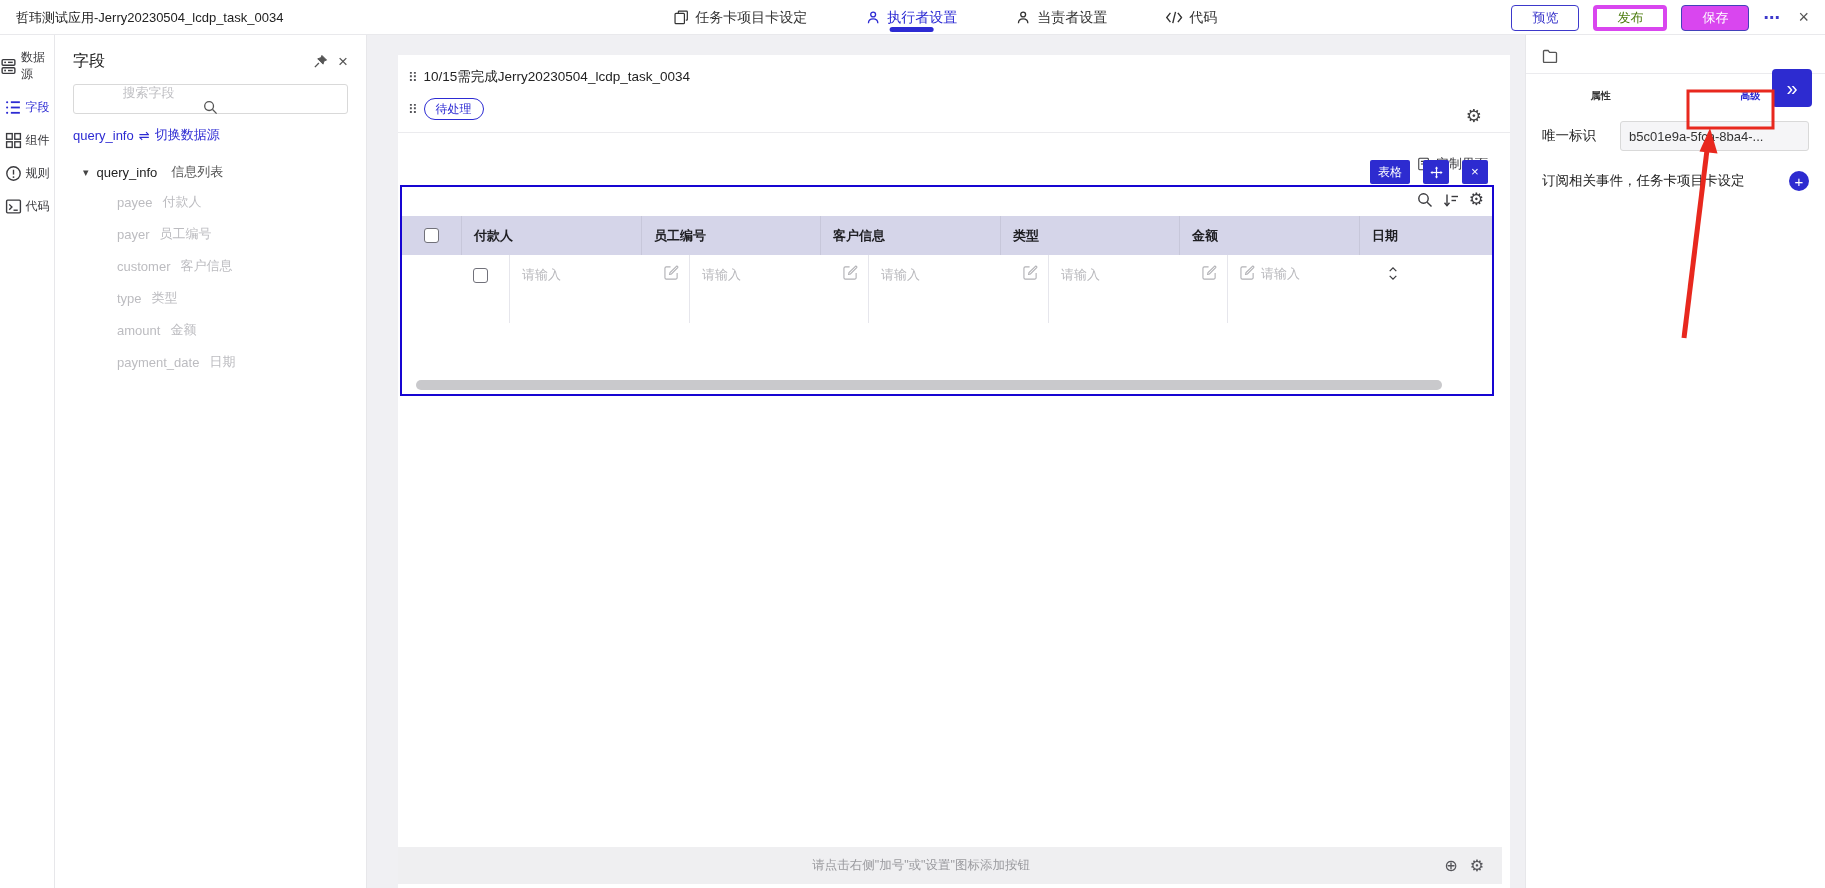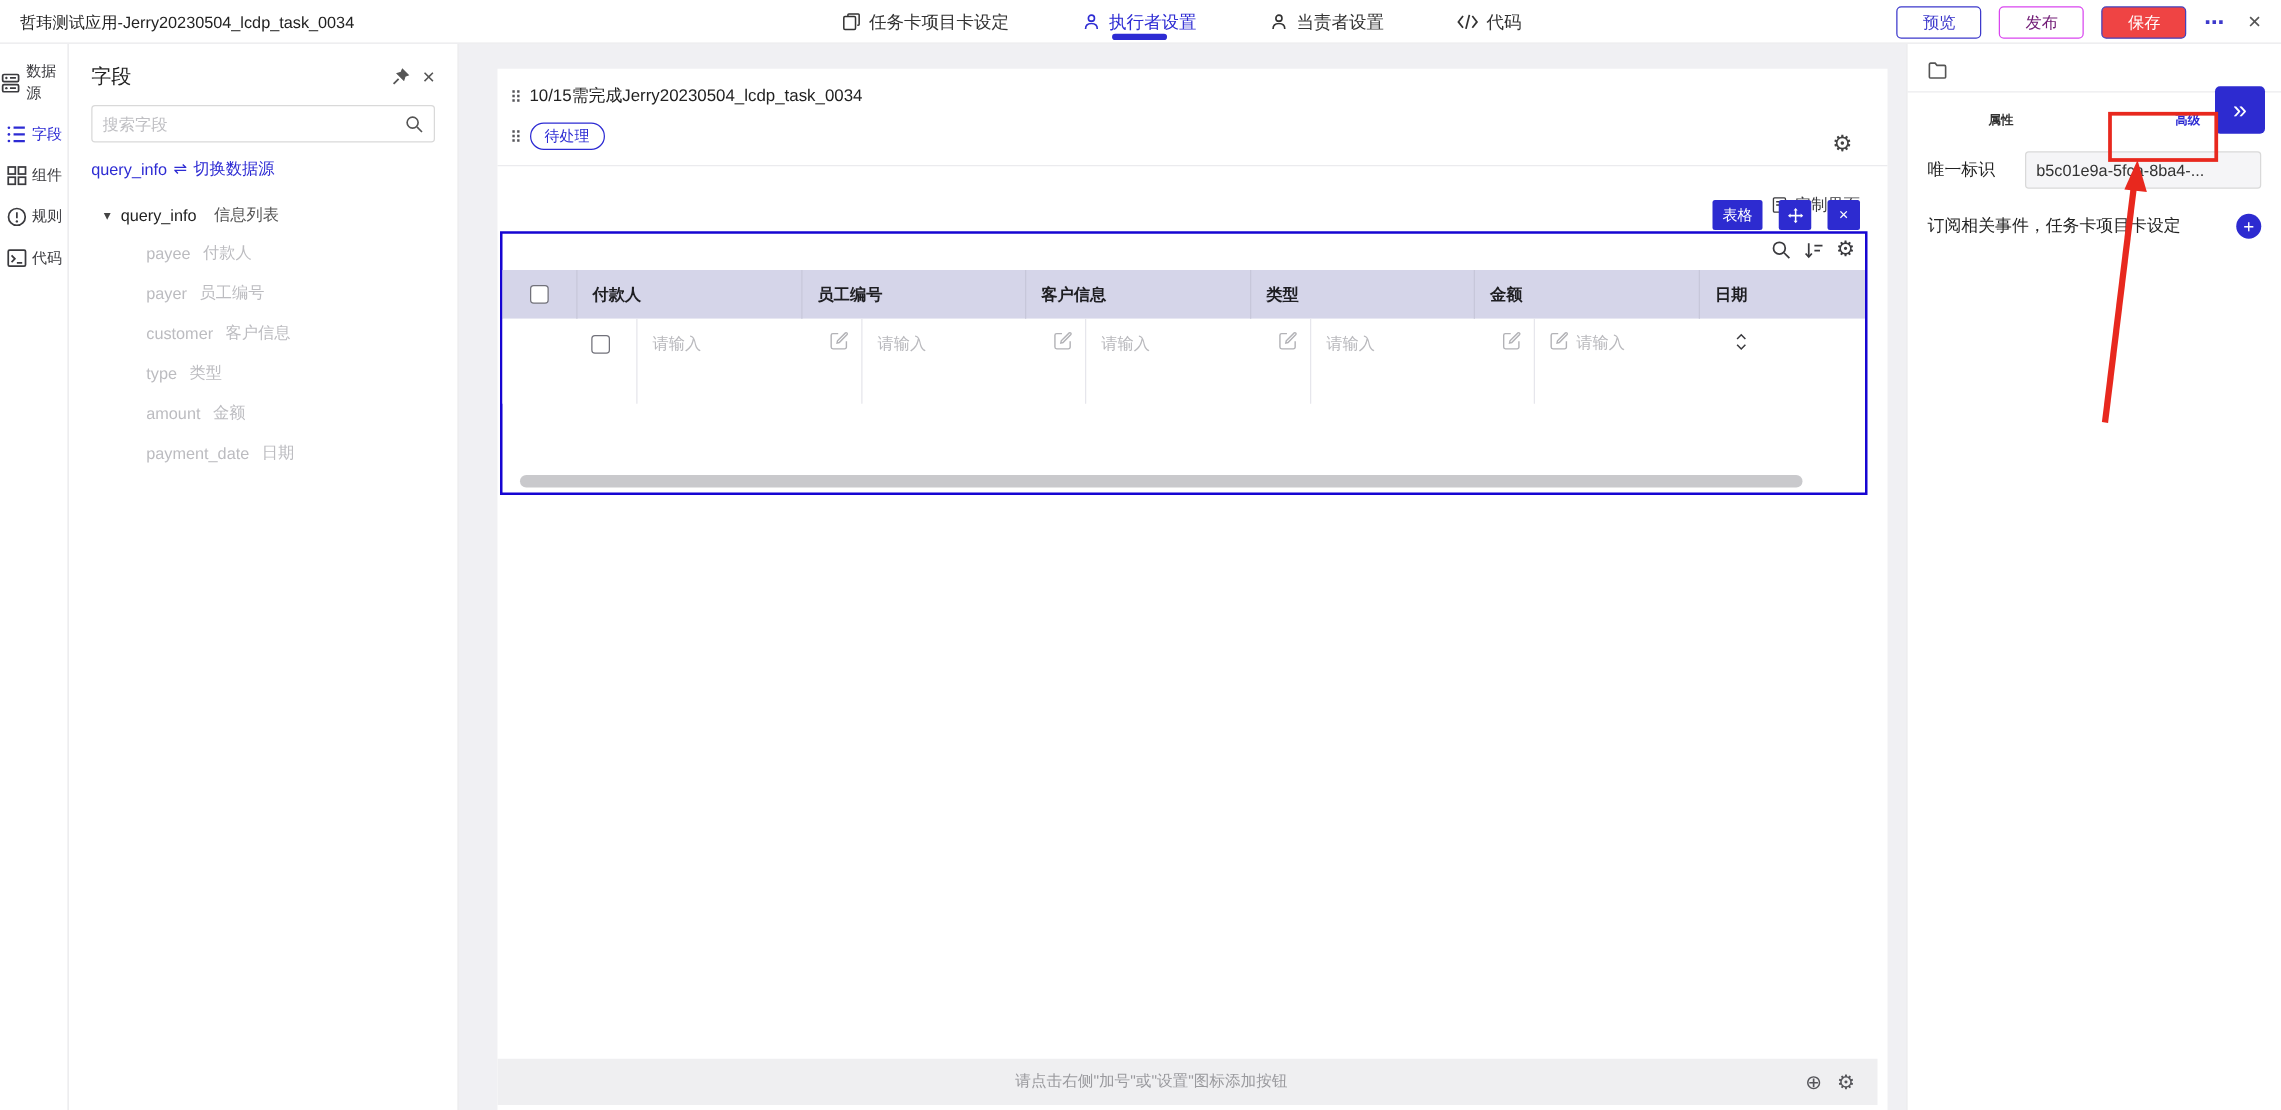--- a/index.html
+++ b/index.html
@@ -20,42 +20,42 @@
   .tab { position:relative; display:flex; align-items:center; gap:7px; height:35px;
     color:#333; cursor:pointer; font-size:14px; }
   .tab.active { color:#2d2bd3; }
   .tab .underline { position:absolute; bottom:3px; left:50%; transform:translateX(-50%);
     width:44px; height:5px; border-radius:3px; background:#2d2bd3; }
   .topbar-actions { position:absolute; right:12px; top:0; height:35px;
     display:flex; align-items:center; gap:14px; }
   .btn { height:26px; padding:0 20px; border-radius:4px; font-size:13px;
     display:flex; align-items:center; justify-content:center; cursor:pointer; background:#fff; }
   .btn-preview { border:1px solid #3d39cb; color:#3d39cb; }
-  .btn-publish { border:1px solid #d946ef; color:#701a75;text-align:center; }
-  .btn-save { border:1px solid #4341ba; background:#ef4444; color:#fff; }
+  .btn-publish { border:4px solid #d946ef; color:#4d7c0f;text-align:center; }
+  .btn-save { border:1px solid #4341ba; background:#d946ef; color:#fff; }
   .more-dots { color:#3d39cb; font-size:16px; font-weight:bold; letter-spacing:1px; cursor:pointer; }
   .win-close { color:#555; font-size:18px; cursor:pointer; padding:0 4px; }
 
   
   .rail { position:absolute; left:0; top:35px; bottom:0; width:55px; background:#fff;
     border-right:1px solid #e7e7ea; display:flex; flex-direction:column; align-items:center;
     padding-top:14px; gap:16px; z-index:10; }
   .rail-item { display:flex; flex-direction:row; align-items:center; gap:4px;
     color:#3a3a3e; cursor:pointer; font-size:12px; }
   .rail-item.active { color:#2d2bd3; }
   .rail-item svg { width:17px; height:17px; }
 
   
   .fpanel { position:absolute; left:55px; top:35px; bottom:0; width:312px; background:#fff;
     border-right:1px solid #e7e7ea; z-index:9; }
   .fpanel-head { display:flex; align-items:center; padding:16px 18px 10px 18px; }
   .fpanel-title { font-size:16px; color:#222; flex:1; }
   .fpanel-head-icons { display:flex; align-items:center; gap:10px; color:#555; }
   .searchbox { margin:2px 18px 0 18px; height:30px; border:1px solid #d9d9d9; border-radius:3px;
-    display:flex; align-items:center; padding:0 8px; }
+    display:flex; align-items:center; padding:0 8px;flex-direction:column; }
   .searchbox input { flex:1; border:none; outline:none; font-size:13px; color:#333;
     font-family:inherit; background:transparent; }
   .searchbox input::placeholder { color:#bfbfc3; }
   .ds-link { margin:12px 18px 0 18px; color:#2d2bd3; font-size:13px; cursor:pointer;
     display:flex; align-items:center; gap:5px; }
   .tree { margin-top:14px; }
   .tree-parent { display:flex; align-items:center; gap:8px; padding:5px 18px 5px 28px;
     cursor:pointer; }
   .tree-caret { color:#444; font-size:11px; }
   .tree-pname { color:#222; }

